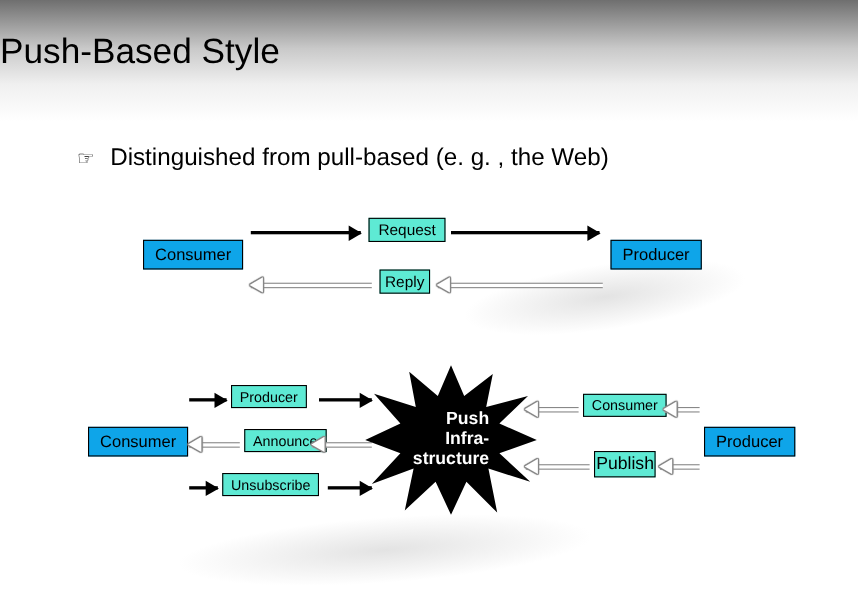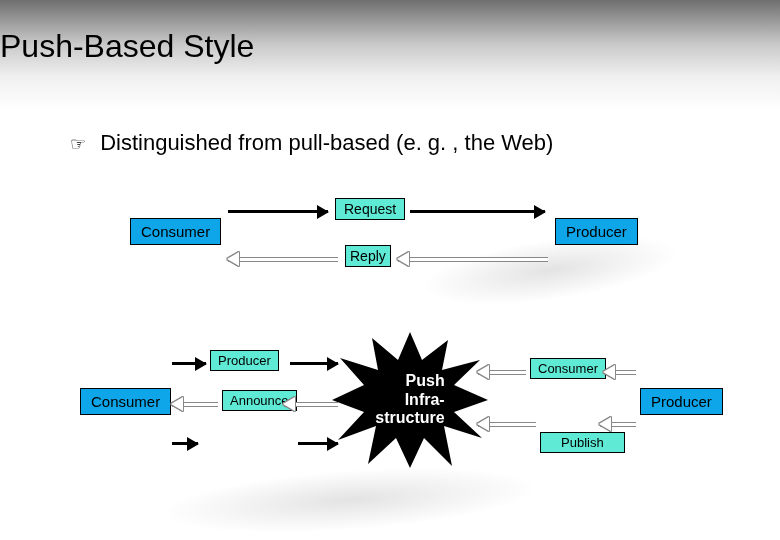--- a/index.html
+++ b/index.html
@@ -65,23 +65,24 @@
       <div class="shaft"></div>
       <div class="head-l"></div>
     </div>
 
   <div class="lbox gray" style="left:80px;top:388px">Consumer</div>
 
   <div class="lbox gray" style="left:640px;top:388px">Producer</div>
 
   <div class="lbox" style="left:210px;top:350px;font-size:13px;padding:2px 7px">Producer</div>
   <div class="lbox" style="left:222px;top:390px;font-size:13px;padding:2px 7px">Announce</div>
+  <div class="lbox" style="left:202px;top:430px;font-size:13px;padding:2px 7px">Unsubscribe</div>
 
   <div class="lbox" style="left:530px;top:358px;font-size:13px;padding:2px 7px">Consumer</div>
-  <div class="lbox" style="left:540px;top:432px;font-size:13px;padding:2px 20px">Publish</div>
+  <div class="lbox" style="left:540px;top:410px;font-size:16px;padding:2px 1px">Publish</div>
 
   <div class="arrow" style="left:172px;top:357px;width:34px">
       <div class="shaft"></div>
       <div class="head-r"></div>
     </div>
   <div class="arrow" style="left:290px;top:357px;width:48px">
       <div class="shaft"></div>
       <div class="head-r"></div>
     </div>
   <div class="arrow hollow" style="left:172px;top:397px;width:46px">

